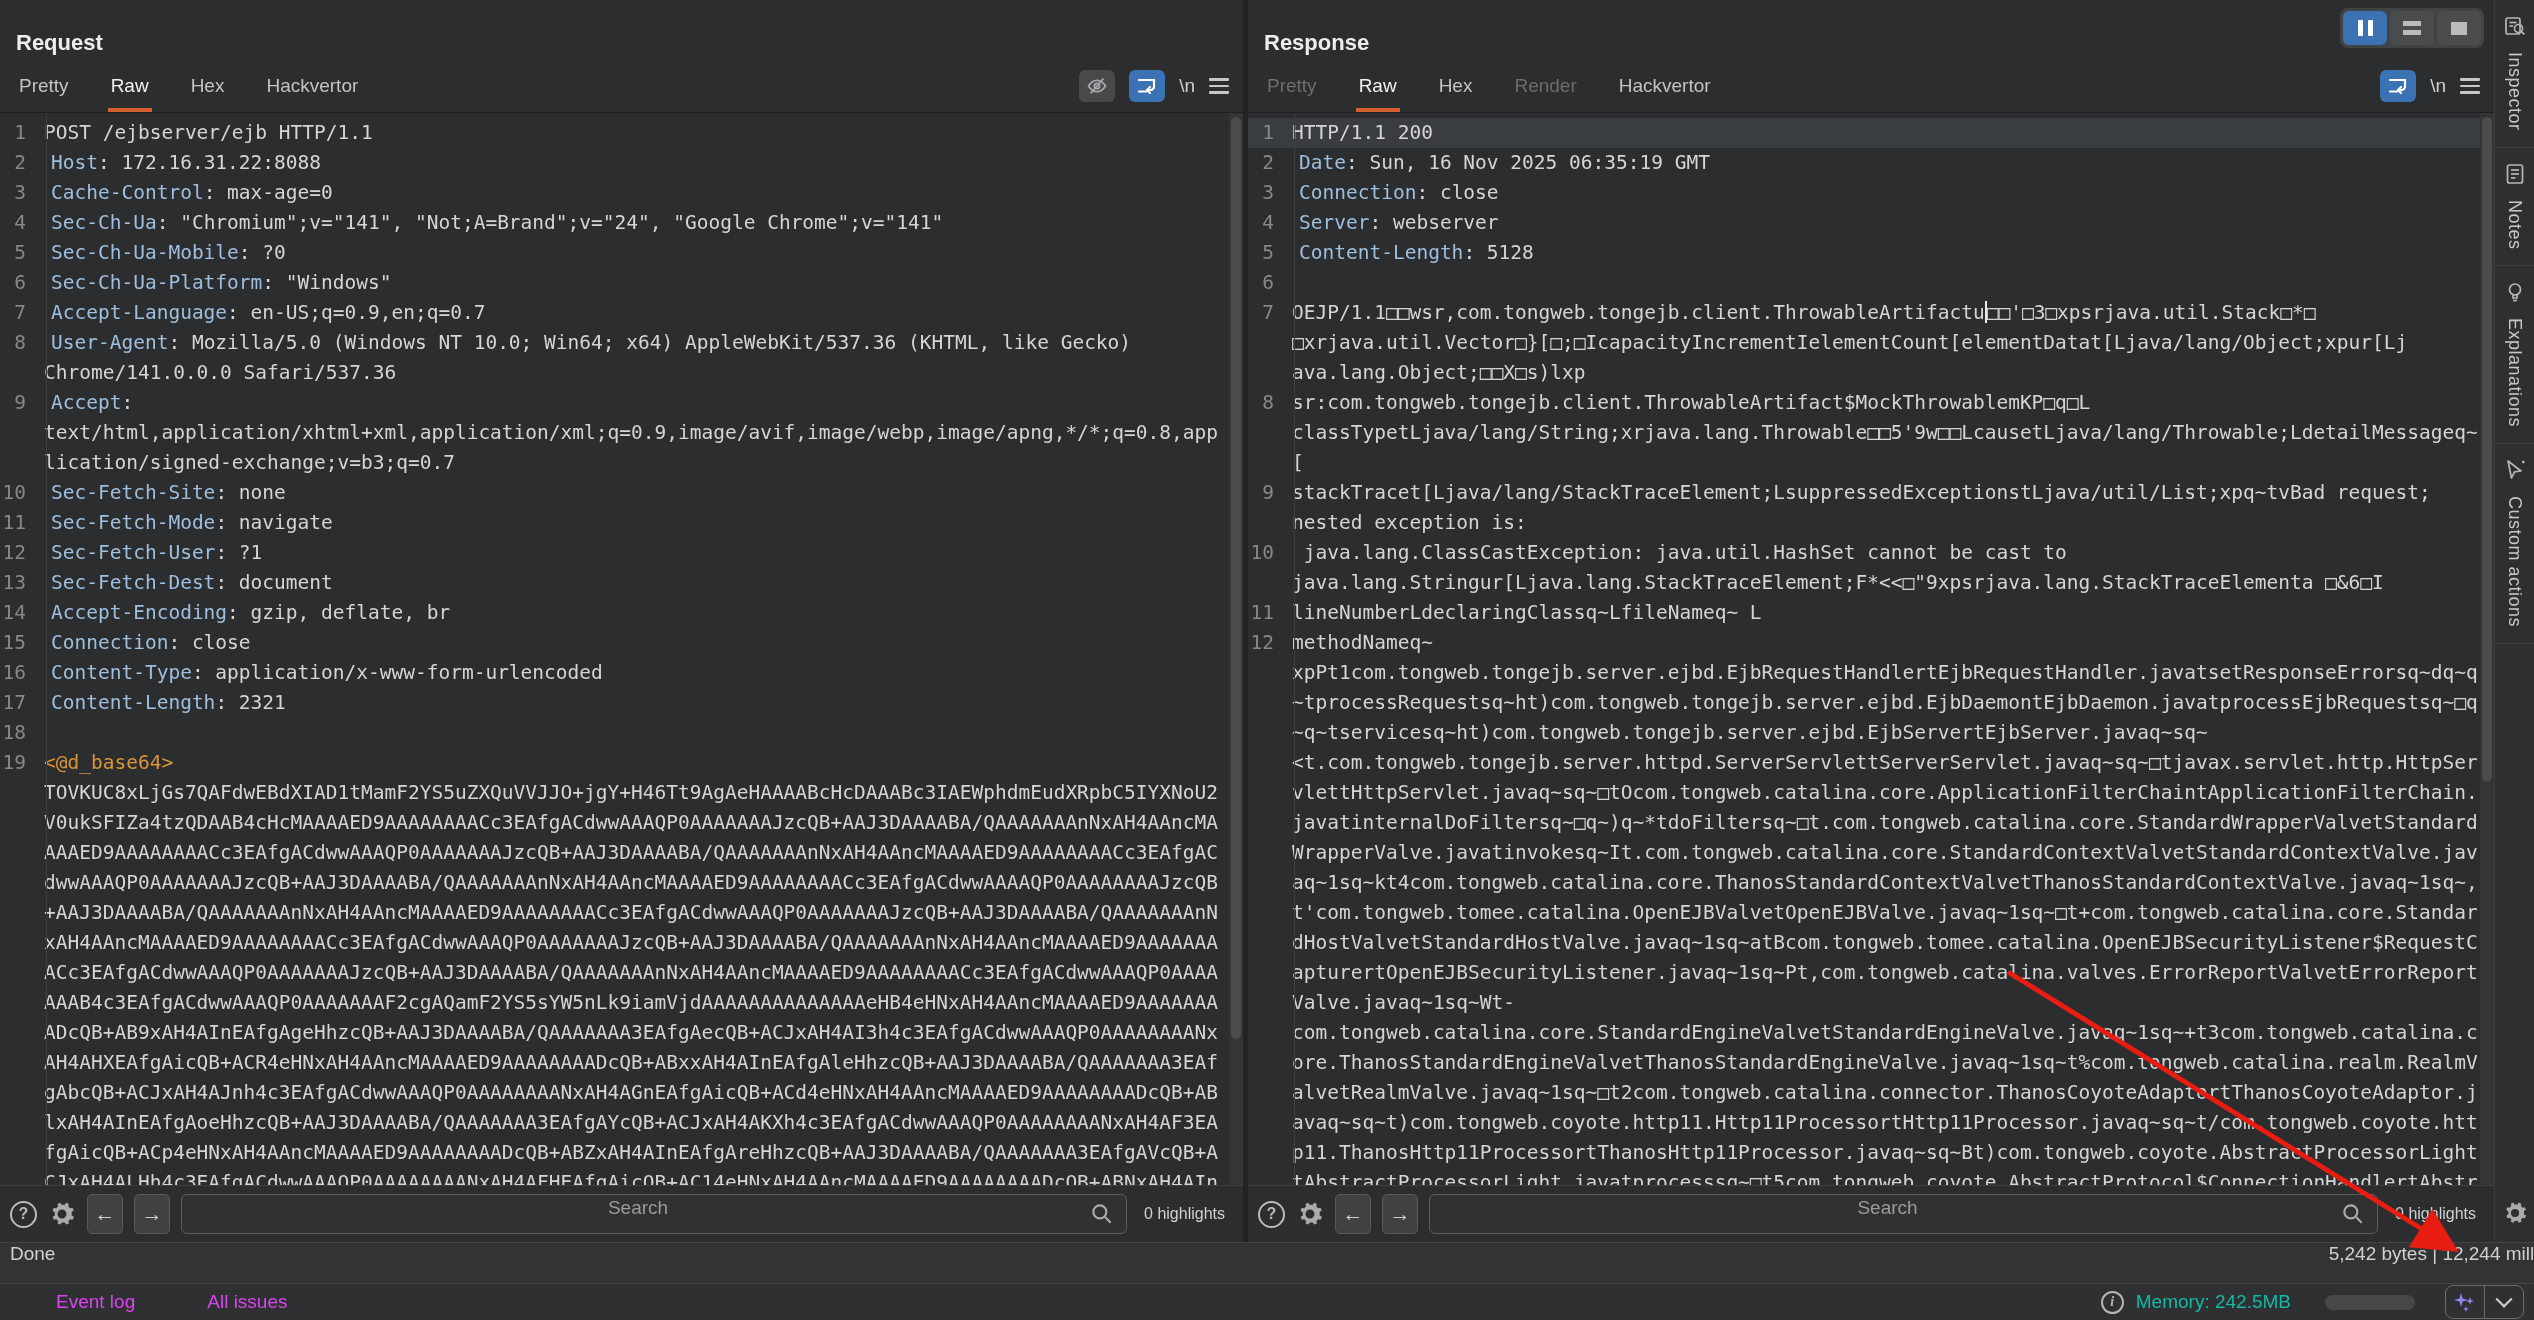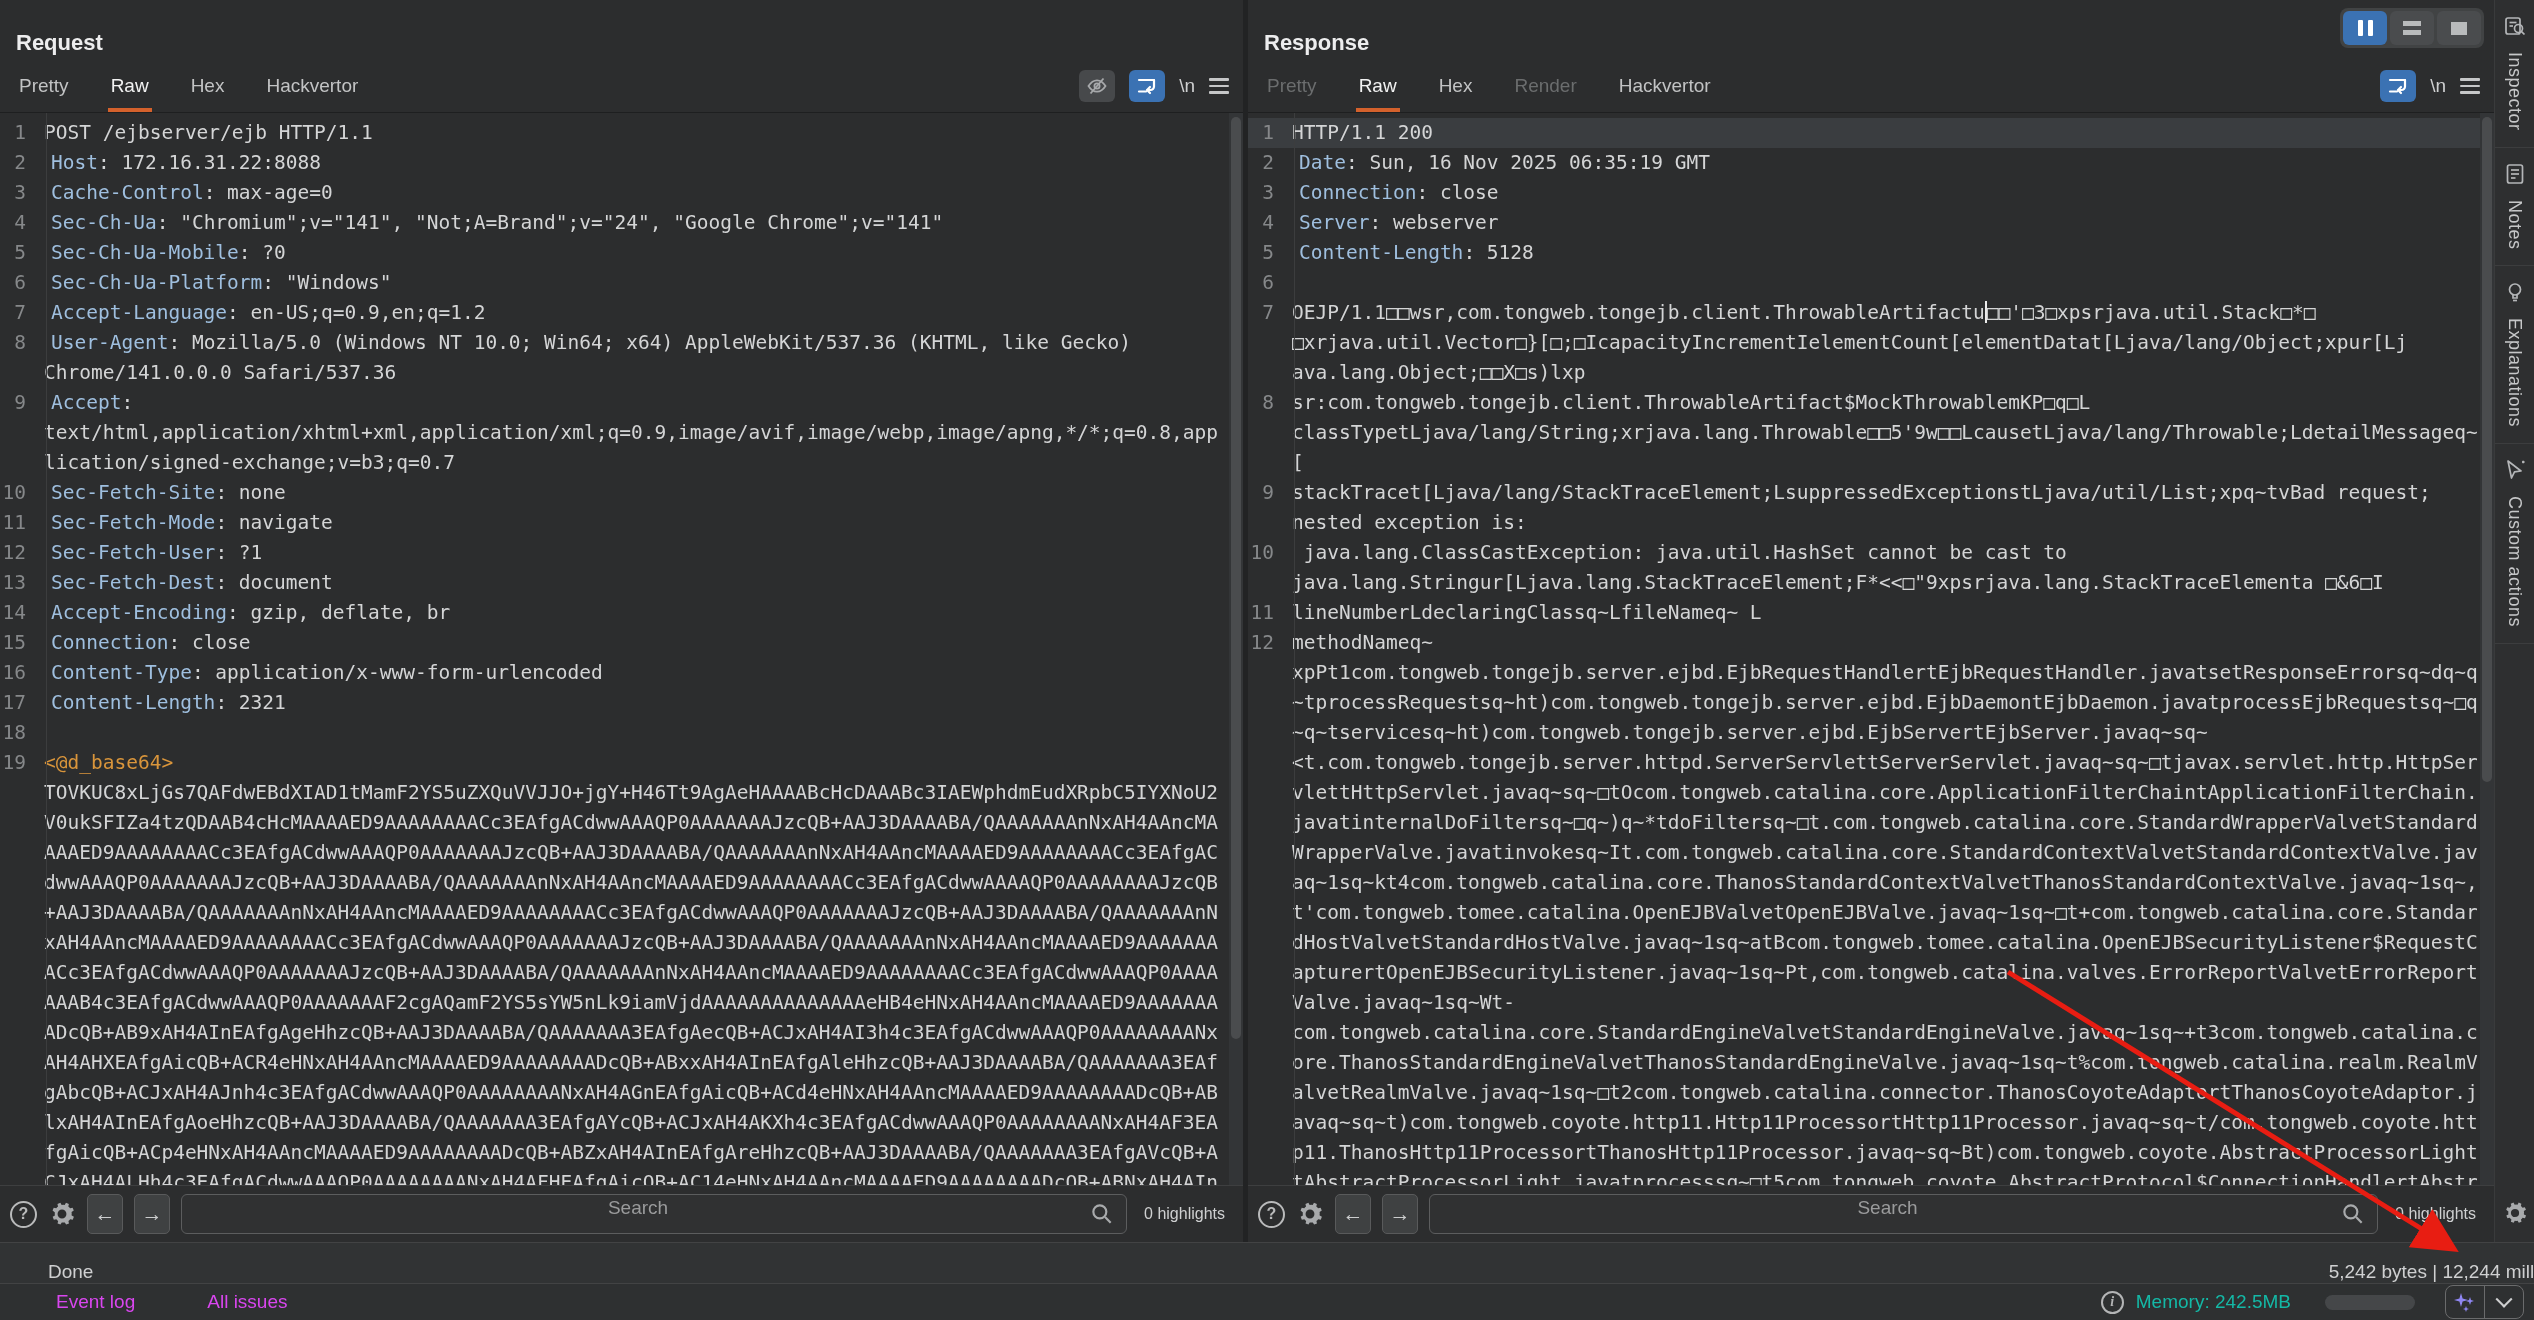--- a/index.html
+++ b/index.html
@@ -60,21 +60,21 @@
   .search-input::placeholder{color:#9a9b9c;}
   .search-mag{position:absolute;right:12px;top:7px;}
   .highlights{font-size:16px;color:#cfd0d1;white-space:nowrap;margin:0 6px;}
   
   .sidebar{width:40px;flex:none;background:#2e2f30;border-left:1px solid #3a3b3c;display:flex;flex-direction:column;align-items:center;}
   .side-tab{display:flex;flex-direction:column;align-items:center;gap:10px;padding:14px 0 16px 0;width:100%;border-bottom:1px solid #3c3d3e;}
   .vlabel{writing-mode:vertical-rl;font-size:18px;color:#c6c7c8;letter-spacing:0.5px;}
   .side-spacer{flex:1;}
   .side-gear{margin-bottom:16px;}
   
-  .status-row{flex:none;height:41px;background:#313334;border-top:1px solid #424344;display:flex;align-items:flex-end;position:relative;overflow:hidden;padding-left:38px;}
+  .status-row{flex:none;height:41px;background:#313334;border-top:1px solid #424344;display:flex;align-items:flex-start;position:relative;overflow:hidden;}
   .status-left{font-size:19px;color:#cfd0d1;padding-left:10px;}
   .status-right{position:absolute;right:-14px;font-size:19px;color:#cfd0d1;white-space:nowrap;}
   .bottom-row{flex:none;height:37px;background:#2e3031;border-top:1px solid #424344;display:flex;align-items:center;padding:0 8px 0 28px;}
   .bottom-item{font-size:19px;color:#d946ef;margin-right:44px;margin-left:28px;}
   .memory-wrap{display:flex;align-items:center;gap:12px;margin-right:34px;}
   .info-circle{width:23px;height:23px;border:2px solid #b4b5b6;border-radius:50%;display:flex;align-items:center;justify-content:center;
                font-size:14px;font-style:italic;font-weight:bold;color:#b4b5b6;font-family:"Liberation Serif",serif;}
   .memory-text{font-size:19px;color:#14b8a6;white-space:nowrap;}
   .mem-pill{width:90px;height:15px;border-radius:8px;background:#454749;margin-right:30px;}
   .ai-group{display:flex;border:1px solid #6a6b6c;border-radius:8px;height:34px;overflow:hidden;margin-right:2px;}
@@ -147,21 +147,21 @@
             <div class="line">
               <span class="ln">5</span>
               <span class="lc"><span class="tok-h">Sec-Ch-Ua-Mobile</span><span>: ?0</span></span>
             </div>
             <div class="line">
               <span class="ln">6</span>
               <span class="lc"><span class="tok-h">Sec-Ch-Ua-Platform</span><span>: "Windows"</span></span>
             </div>
             <div class="line">
               <span class="ln">7</span>
-              <span class="lc"><span class="tok-h">Accept-Language</span><span>: en-US;q=0.9,en;q=1.2</span></span>
+              <span class="lc"><span class="tok-h">Accept-Language</span><span>: en-US;q=0.9,en;q=0.7</span></span>
             </div>
             <div class="line">
               <span class="ln">8</span>
               <span class="lc"><span class="tok-h">User-Agent</span><span>: Mozilla/5.0 (Windows NT 10.0; Win64; x64) AppleWebKit/537.36 (KHTML, like Gecko) Chrome/141.0.0.0 Safari/537.36</span></span>
             </div>
             <div class="line">
               <span class="ln">9</span>
               <span class="lc"><span class="tok-h">Accept</span><span>: text/html,application/xhtml+xml,application/xml;q=0.9,image/avif,image/webp,image/apng,*/*;q=0.8,application/signed-exchange;v=b3;q=0.7</span></span>
             </div>
             <div class="line">

